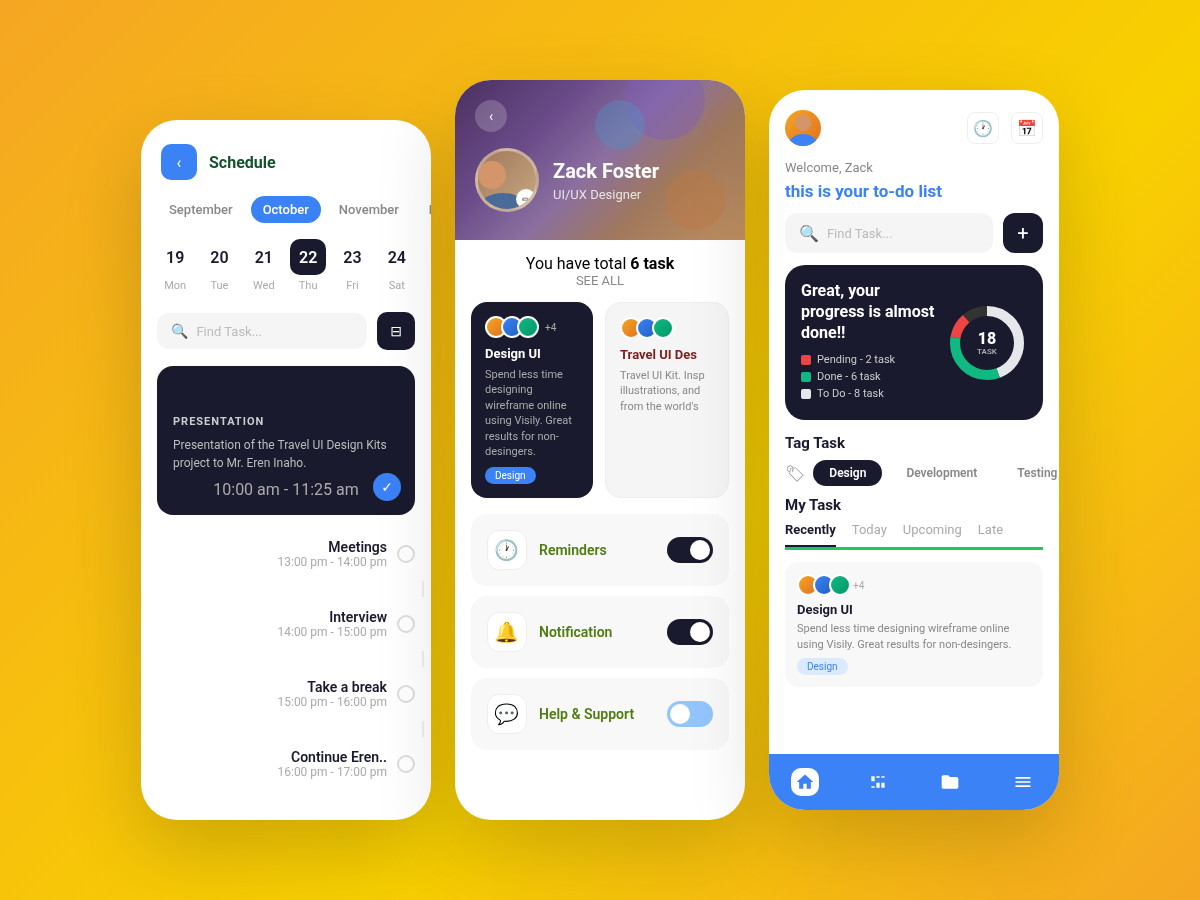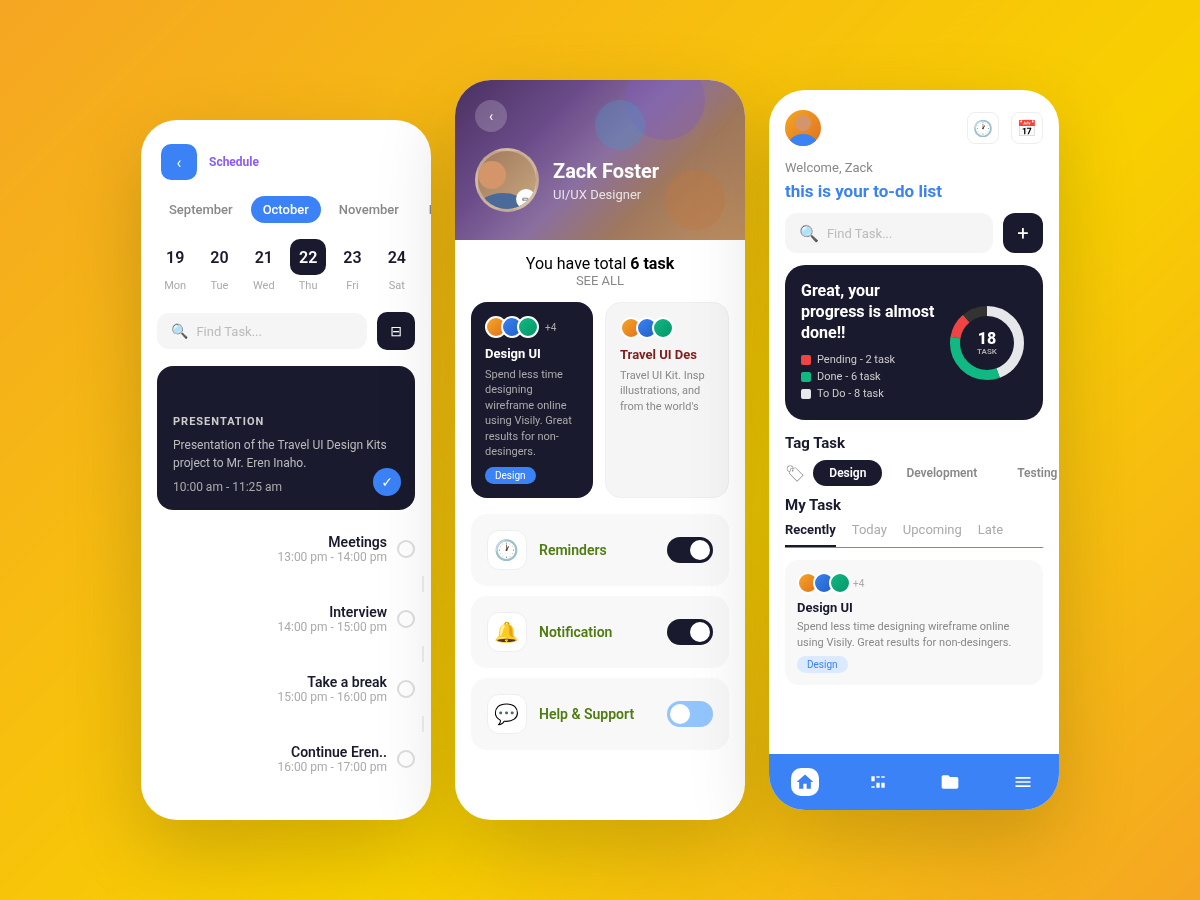--- a/index.html
+++ b/index.html
@@ -39,23 +39,23 @@
       display: flex;
       align-items: center;
       justify-content: center;
       color: white;
       font-size: 16px;
       cursor: pointer;
       flex-shrink: 0;
     }
 
     .phone1-title {
-      font-size: 12px;
+      font-size: 16px;
       font-weight: 700;
-      color: #8b5cf6;
+      color: #14532d;
     }
 
     .month-tabs {
       display: flex;
       padding: 4px 16px;
       gap: 6px;
       overflow-x: hidden;
     }
 
     .month-tab {
@@ -170,22 +170,23 @@
     }
 
     .task-desc {
       font-size: 12px;
       color: #bbb;
       line-height: 1.5;
       margin-bottom: 8px;
     }
 
     .task-time {
-      font-size: 12px;
+      font-size: 16px;
       color: #aaa;
+      text-align: center;
     }
 
     .check-circle {
       position: absolute;
       right: 14px;
       bottom: 14px;
       width: 28px;
       height: 28px;
       border-radius: 50%;
       background: #3b82f6;
@@ -657,21 +658,21 @@
       font-size: 15px;
       font-weight: 700;
       color: #1a1a2e;
       margin-bottom: 8px;
     }
 
     .task-subtabs {
       display: flex;
       gap: 16px;
       margin-bottom: 12px;
-      border-bottom: 1px solid #22c55e;
+      border-bottom: 3px solid #22c55e;
     }
 
     .task-subtab {
       font-size: 13px;
       color: #aaa;
       padding-bottom: 8px;
       cursor: pointer;
     }
 
     .task-subtab.active {

